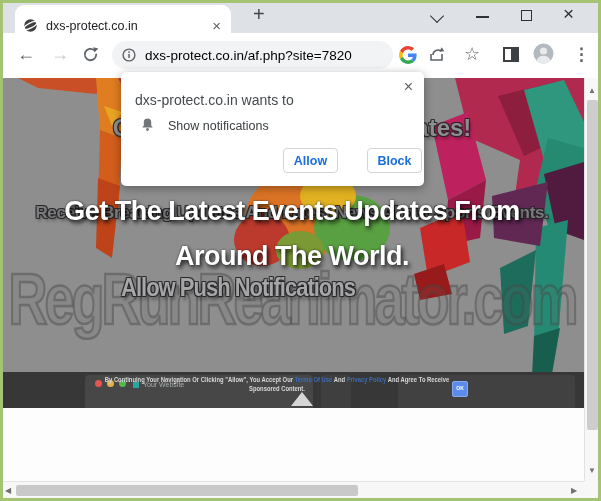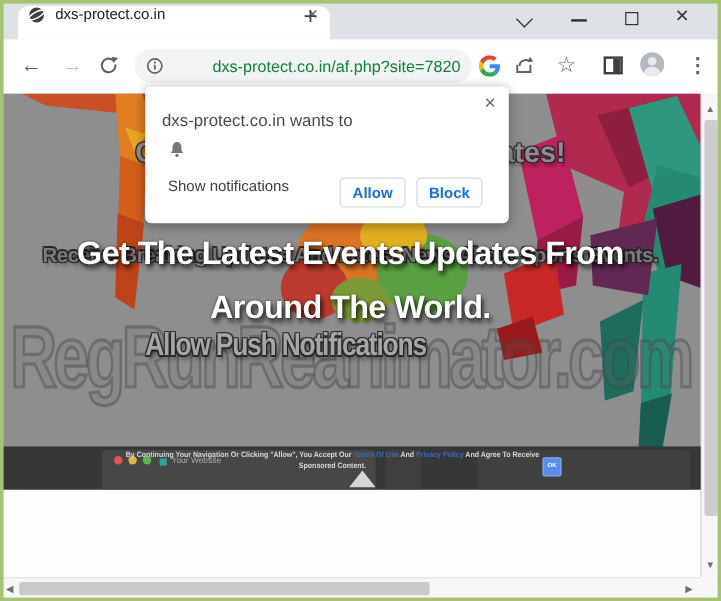--- a/index.html
+++ b/index.html
@@ -2,43 +2,43 @@
 <html><head>
 <meta charset="utf-8">
 <style>
   html,body{margin:0;padding:0;background:#ccc;}
   .screen{position:relative;width:601px;height:501px;background:#fff;overflow:hidden;
           font-family:"Liberation Sans",sans-serif;-webkit-font-smoothing:antialiased;}
   .frame{position:absolute;inset:0;border:3px solid #a4c474;z-index:200;pointer-events:none;}
 
   
   .tabstrip{position:absolute;left:0;top:0;width:601px;height:33px;background:#dee1e6;}
-  .tab{position:absolute;left:15px;top:5px;width:260px;height:28px;background:#fff;
-       border-radius:9px 9px 0 0;display:flex;align-items:flex-start;padding:0 6px 0 8px;box-sizing:border-box;}
+  .tab{position:absolute;left:15px;top:5px;width:216px;height:28px;background:#fff;
+       border-radius:9px 9px 0 0;display:flex;align-items:flex-end;padding:0 6px 0 8px;box-sizing:border-box;}
   .favicon{display:inline-flex;margin-right:8px;flex:0 0 auto;}
   .tab-title{font-size:12.5px;color:#202124;flex:1;white-space:nowrap;overflow:hidden;}
   .tab-close{font-size:15px;color:#5f6368;padding:0 4px;cursor:pointer;line-height:1;}
   .newtab{position:absolute;left:253px;top:3px;font-size:20px;color:#44474a;cursor:pointer;}
   .chev{position:absolute;left:432px;top:11px;width:9px;height:9px;border-right:1.7px solid #2f3134;
         border-bottom:1.7px solid #2f3134;transform:rotate(45deg);cursor:pointer;}
   .minbar{position:absolute;left:476px;top:16px;width:13px;height:2px;background:#2f3134;cursor:pointer;}
   .maxbox{position:absolute;left:521px;top:10px;width:11px;height:11px;border:1.7px solid #2f3134;
           box-sizing:border-box;cursor:pointer;}
   .winclose{position:absolute;left:563px;top:3px;font-size:19px;color:#2f3134;cursor:pointer;}
 
   
   .toolbar{position:absolute;left:0;top:33px;width:601px;height:45px;background:#fff;}
   .navic{position:absolute;font-size:18px;line-height:1;color:#5f6368;cursor:pointer;}
   .nav-back{left:17px;top:12px;}
   .nav-fwd{left:51px;top:12px;color:#c3c7cc;}
   .nav-reload{left:82px;top:13px;}
   .pill{position:absolute;left:112px;top:8px;width:281px;height:28px;background:#f1f3f4;border-radius:14px;
         display:flex;align-items:center;padding:0 10px;box-sizing:border-box;overflow:hidden;}
   .infoicon{display:inline-flex;margin-right:9px;flex:0 0 auto;cursor:pointer;}
-  .url{font-size:13.5px;color:#15803d;white-space:nowrap;margin-left:32px;}
+  .url{font-size:13.5px;color:#000000;white-space:nowrap;}
   .tb-g{position:absolute;left:399px;top:13px;cursor:pointer;}
   .tb-share{position:absolute;left:428px;top:13px;cursor:pointer;}
   .tb-star{position:absolute;left:464px;top:10px;font-size:18px;color:#5f6368;cursor:pointer;}
   .tb-panel{position:absolute;left:503px;top:14px;width:16px;height:15px;border:2px solid #3c4043;
             box-sizing:border-box;cursor:pointer;}
   .tb-panel::after{content:"";position:absolute;right:0;top:0;width:6px;height:100%;background:#3c4043;}
   .tb-avatar{position:absolute;left:533px;top:10px;cursor:pointer;}
   .tb-menu{position:absolute;left:573px;top:11px;font-size:17px;font-weight:bold;color:#5f6368;cursor:pointer;}
 
   
@@ -98,23 +98,23 @@
   .hleft{left:5px;} .hright{left:571px;}
   .hthumb{position:absolute;left:16px;top:3px;width:342px;height:11px;background:#c9c9c9;
           border-radius:2px;cursor:pointer;}
   .corner{position:absolute;left:584px;top:481px;width:17px;height:20px;background:#f7f7f7;}
 
   
   .dialog{position:absolute;left:121px;top:72px;width:303px;height:114px;background:#fff;
           border-radius:5px;box-shadow:0 2px 10px rgba(0,0,0,.35);z-index:60;}
   .dclose{position:absolute;right:11px;top:6px;font-size:16px;color:#5f6368;cursor:pointer;}
   .dtitle{position:absolute;left:14px;top:20px;font-size:14px;color:#454a4f;white-space:nowrap;}
-  .drow{position:absolute;left:19px;top:45px;display:flex;gap:13px;flex-direction:column;}
+  .drow{position:absolute;left:19px;top:45px;display:flex;align-items:center;gap:13px;}
   .drow span{font-size:12.5px;color:#3c4043;}
-  .dbtns{position:absolute;left:162px;top:76px;display:flex;gap:9px;}
+  .dbtns{position:absolute;left:162px;top:76px;display:flex;gap:29px;}
   .dbtn{width:55px;height:25px;background:#fff;border:1px solid #d2d5da;border-radius:4px;
         box-sizing:border-box;font-size:12.5px;font-weight:bold;color:#1a6ee0;display:flex;
         align-items:center;justify-content:center;cursor:pointer;font-family:"Liberation Sans",sans-serif;}
 </style>
 </head>
 <body>
 
 <div class="screen">
 
   <div class="tabstrip">

